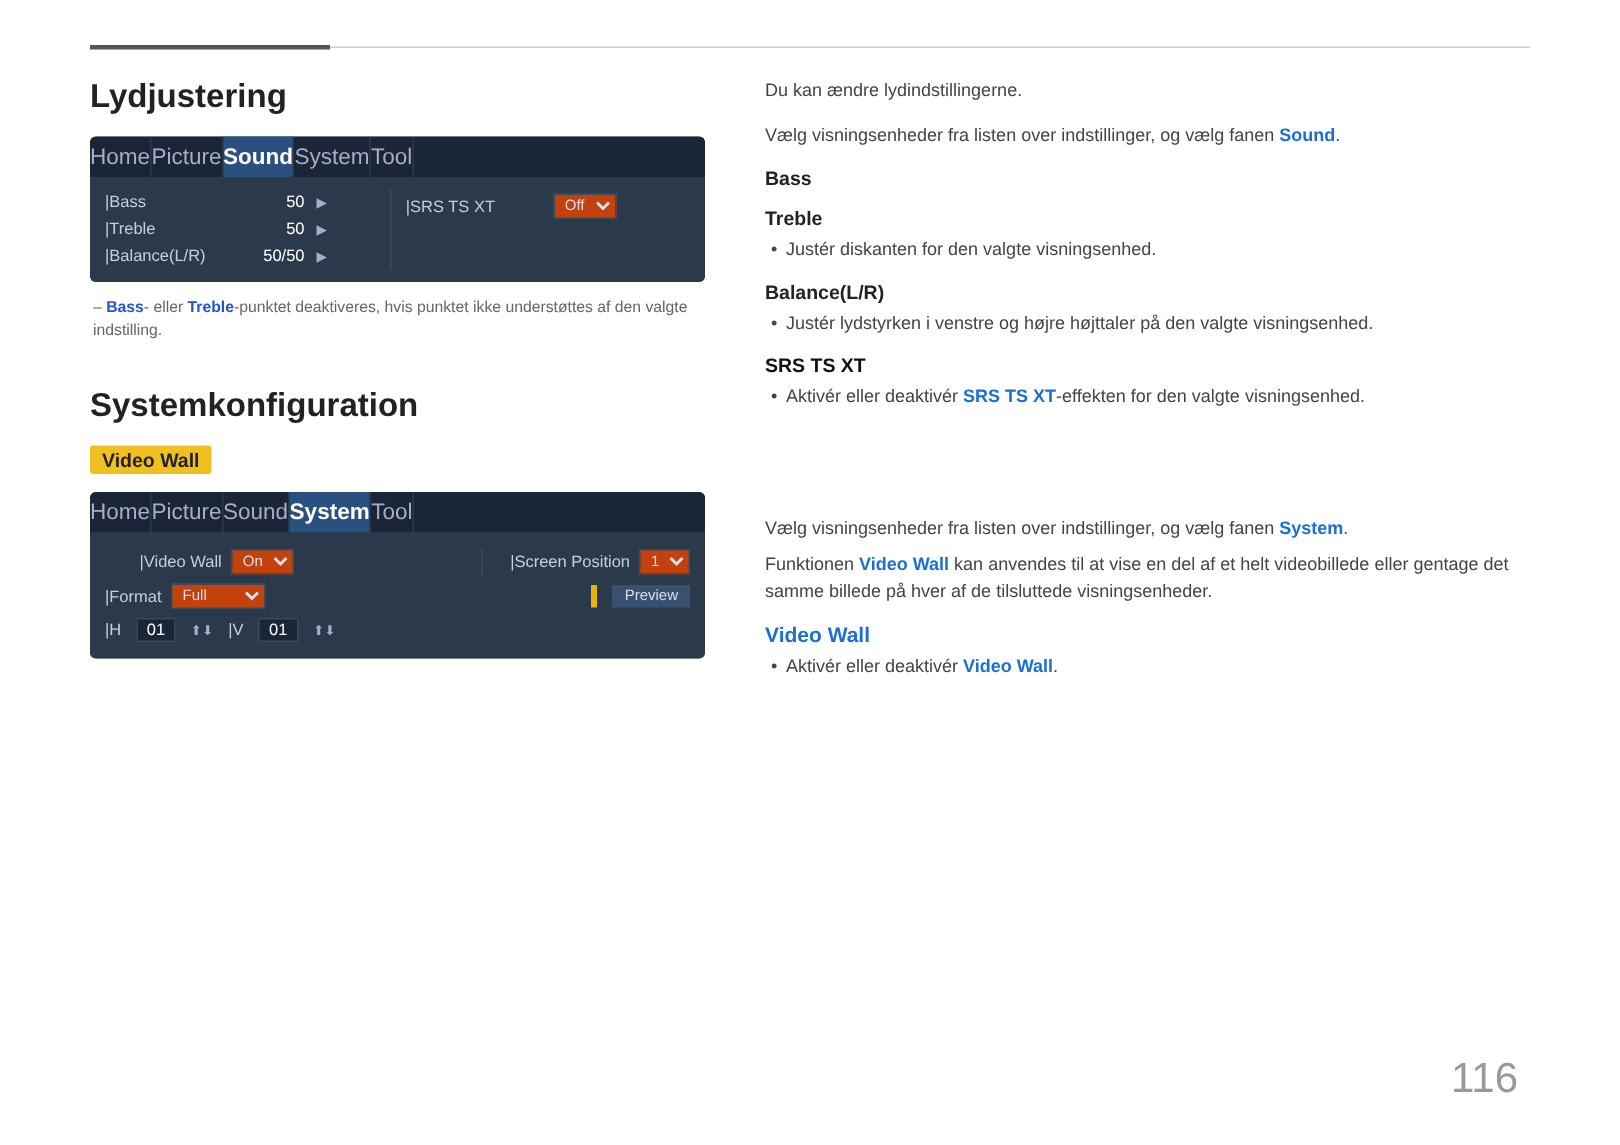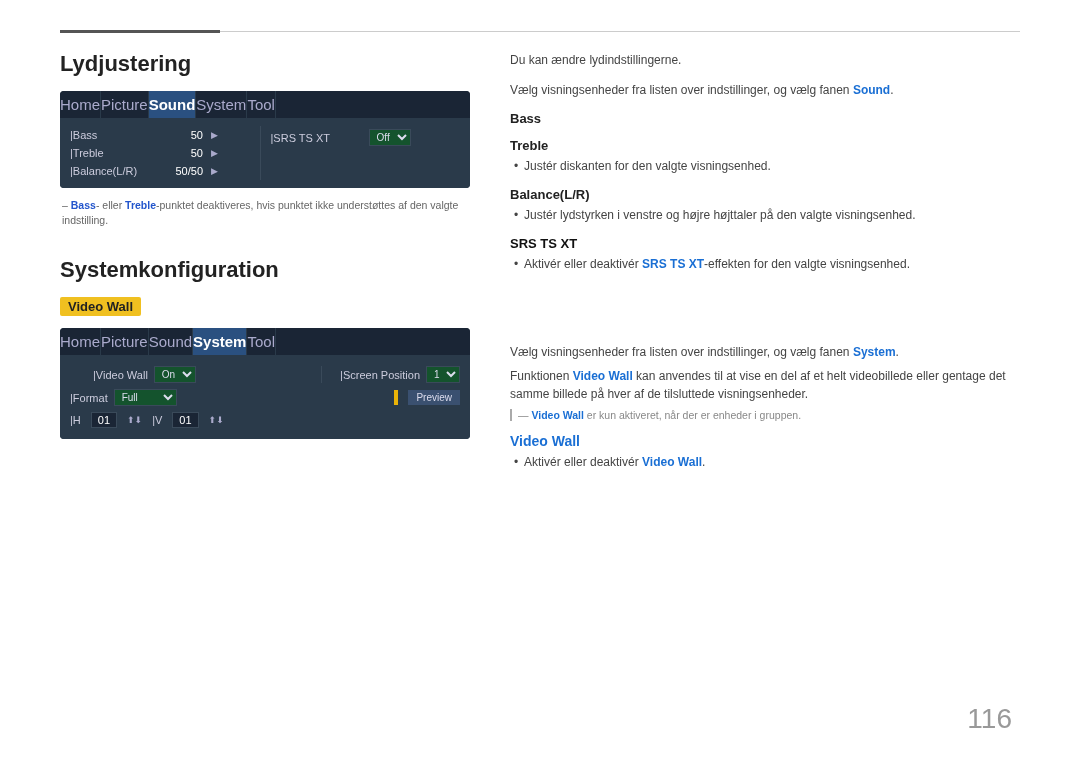--- a/index.html
+++ b/index.html
@@ -113,21 +113,21 @@
       text-align: right;
       color: #fff;
     }
 
     .ui-panel-arrow {
       color: #aac;
       font-size: 9px;
     }
 
     .ui-panel-select {
-      background: #14532d;
+      background: #c2410c;
       border: 1px solid #3a4a5a;
       color: #dde;
       font-size: 10px;
       padding: 1px 3px;
     }
 
     
     .panel-note {
       font-size: 10.5px;
       color: #666;
@@ -382,23 +382,20 @@
 
       <div style="height: 68px;"></div>
 
       <div class="right-section2">
         <p class="right-intro2">
           Vælg visningsenheder fra listen over indstillinger, og vælg fanen <a class="link-blue">System</a>.
         </p>
         <p class="right-intro2">
           Funktionen <a class="link-blue">Video Wall</a> kan anvendes til at vise en del af et helt videobillede eller gentage det samme billede på hver af de tilsluttede visningsenheder.
         </p>
-        <div class="note-small">
-          — <a class="link-blue">Video Wall</a> er kun aktiveret, når der er enheder i gruppen.
-        </div>
 
         <div class="sub-heading" style="color:#1a6fd4; font-weight:bold; font-size:14px;">Video Wall</div>
         <div class="bullet-item">
           Aktivér eller deaktivér <a class="link-blue">Video Wall</a>.
         </div>
       </div>
 
     </div>
   </div>
 

